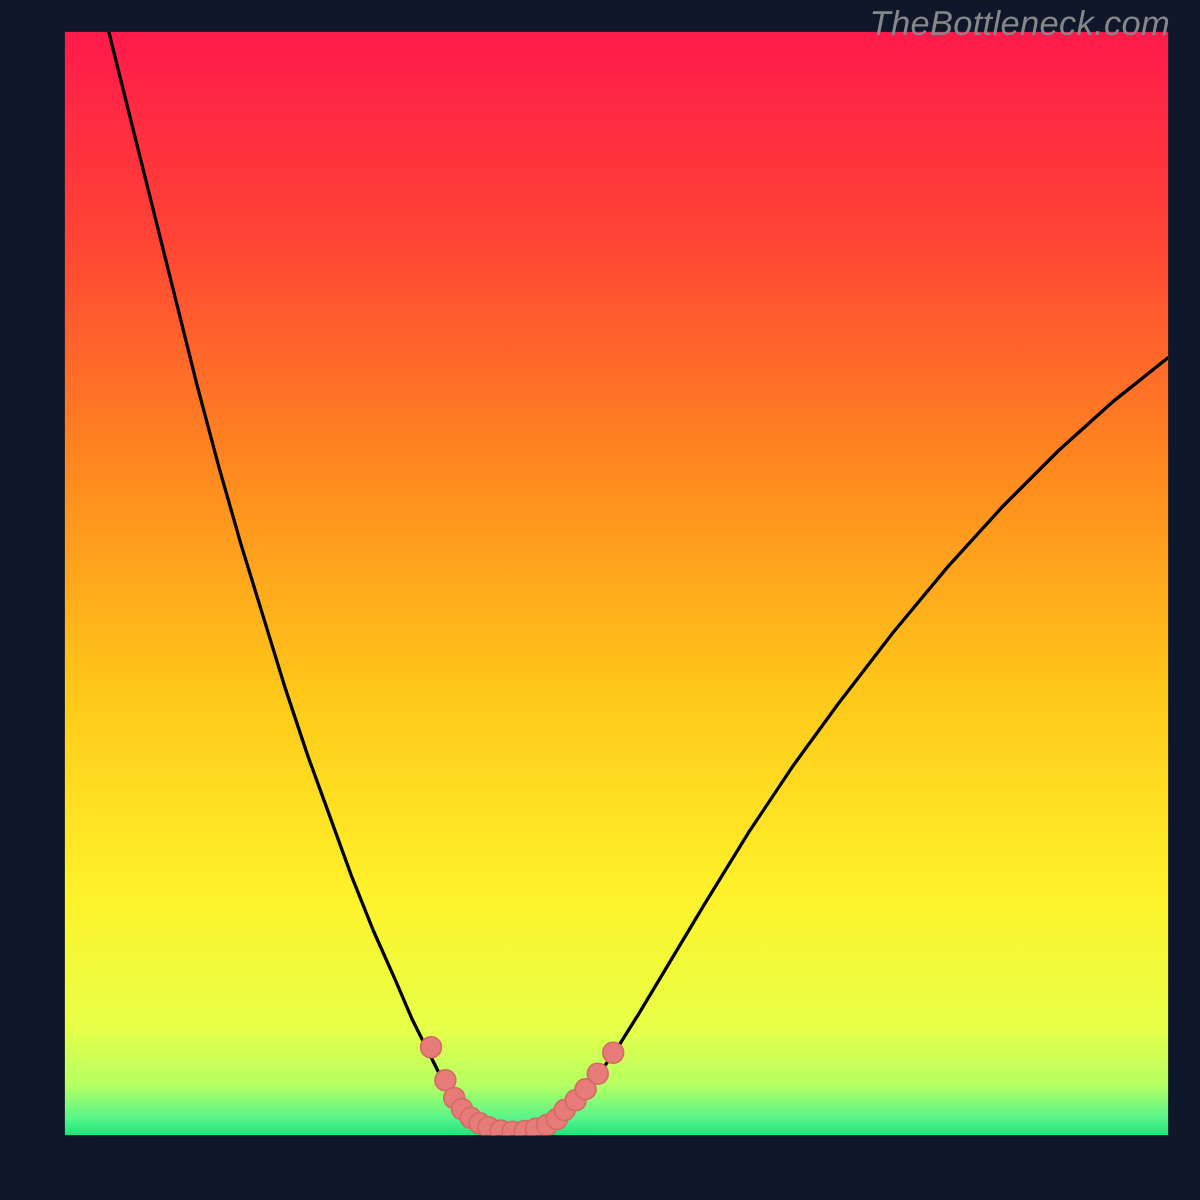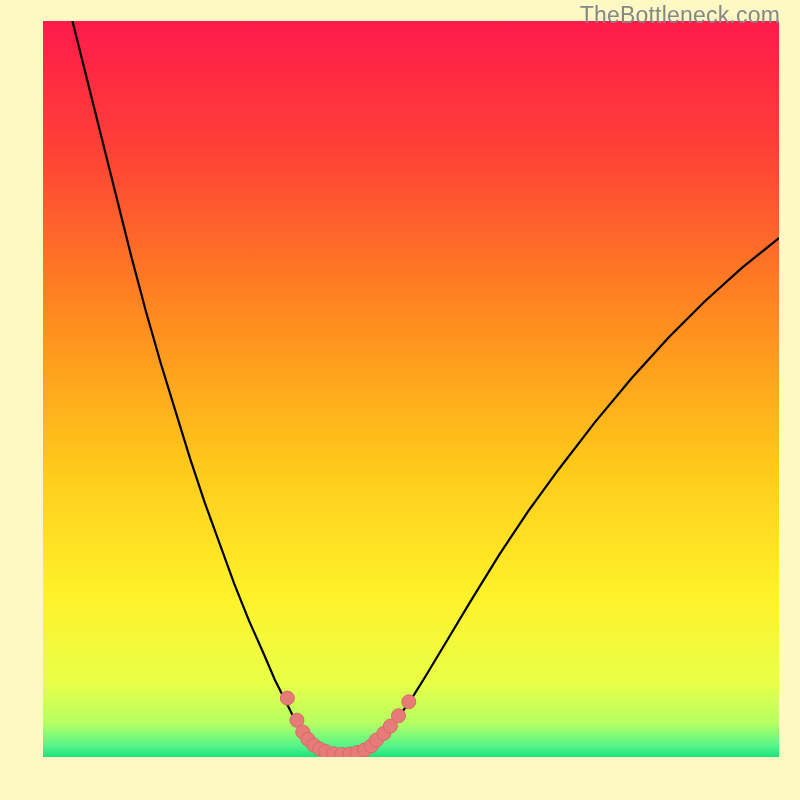--- a/index.html
+++ b/index.html
@@ -9,21 +9,22 @@
     height: 800px;
     background: #000;
     overflow: hidden;
   }
   .frame {
     position: absolute;
     left: 0;
     top: 0;
     width: 800px;
     height: 800px;
-    background: #fef9c3;
+    background: #0f172a;
+    font-style: italic;
   }
   .plot-area {
     position: absolute;
     left: 43px;
     top: 21px;
     width: 736px;
     height: 736px;
     overflow: hidden;
   }
   .gradient {

